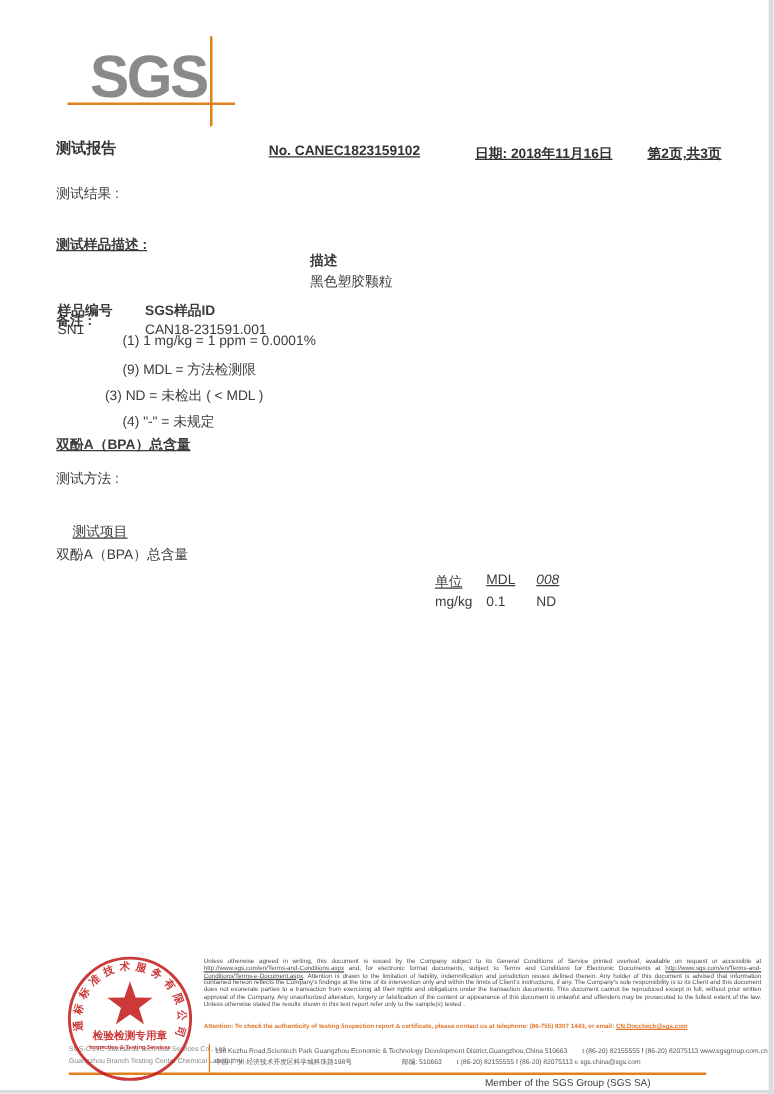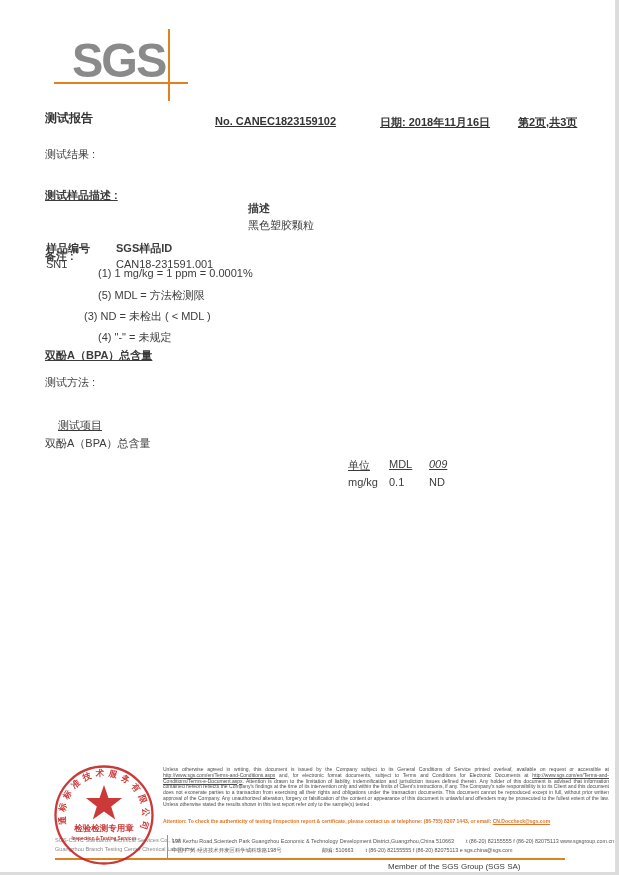--- a/index.html
+++ b/index.html
@@ -79,32 +79,32 @@
     <div class="abs body-txt bold center" style="left:46px; top:201px; width:72px;">样品编号</div>
     <div class="abs body-txt bold center" style="left:116px; top:201px; width:88px;">SGS样品ID</div>
     <div class="abs body-txt bold" style="left:248px; top:201px;">描述</div>
     <div class="abs body-txt center" style="left:46px; top:218px; width:72px;">SN1</div>
     <div class="abs body-txt center" style="left:116px; top:218px; width:88px;">CAN18-231591.001</div>
     <div class="abs body-txt" style="left:248px; top:218px;">黑色塑胶颗粒</div>
   </div>
 
   <div class="abs body-txt bold" style="left:45px; top:249px;">备注 :</div>
   <div class="abs body-txt" style="left:98px; top:267px;">(1) 1 mg/kg = 1 ppm = 0.0001%</div>
-  <div class="abs body-txt" style="left:98px; top:288px;">(5) MDL = 方法检测限</div>
+  <div class="abs body-txt" style="left:98px; top:288px;">(9) MDL = 方法检测限</div>
   <div class="abs body-txt" style="left:84px; top:309px;">(3) ND = 未检出 ( &lt; MDL )</div>
   <div class="abs body-txt" style="left:98px; top:330px;">(4) "-" = 未规定</div>
 
   <div class="abs body-txt bold ul" style="left:45px; top:348px;">双酚A（BPA）总含量</div>
   <div class="abs body-txt" style="left:45px; top:375px;">测试方法 :</div>
 
   <div>
     <div class="abs body-txt ul" style="left:58px; top:418px;">测试项目</div>
     <div class="abs body-txt ul center" style="left:348px; top:418px; width:40px;">单位</div>
     <div class="abs body-txt ul center" style="left:389px; top:418px; width:40px;">MDL</div>
-    <div class="abs body-txt ul it center" style="left:429px; top:418px; width:40px;">009</div>
+    <div class="abs body-txt ul it center" style="left:429px; top:418px; width:40px;">008</div>
     <div class="abs body-txt" style="left:45px; top:436px;">双酚A（BPA）总含量</div>
     <div class="abs body-txt center" style="left:348px; top:436px; width:40px;">mg/kg</div>
     <div class="abs body-txt center" style="left:389px; top:436px; width:40px;">0.1</div>
     <div class="abs body-txt center" style="left:429px; top:436px; width:40px;">ND</div>
   </div>
 
   <div class="legal"><span>Unless otherwise agreed in writing, this document is issued by the Company subject to its General Conditions of Service printed overleaf, available on request or accessible at </span><span class="lnk">http://www.sgs.com/en/Terms-and-Conditions.aspx</span><span> and, for electronic format documents, subject to Terms and Conditions for Electronic Documents at </span><span class="lnk">http://www.sgs.com/en/Terms-and-Conditions/Terms-e-Document.aspx</span><span>. Attention is drawn to the limitation of liability, indemnification and jurisdiction issues defined therein. Any holder of this document is advised that information contained hereon reflects the Company's findings at the time of its intervention only and within the limits of Client's instructions, if any. The Company's sole responsibility is to its Client and this document does not exonerate parties to a transaction from exercising all their rights and obligations under the transaction documents. This document cannot be reproduced except in full, without prior written approval of the Company. Any unauthorized alteration, forgery or falsification of the content or appearance of this document is unlawful and offenders may be prosecuted to the fullest extent of the law. Unless otherwise stated the results shown in this test report refer only to the sample(s) tested .</span></div>
   <div class="attention"><span>Attention: To check the authenticity of testing /inspection report &amp; certificate, please contact us at telephone: (86-755) 8307 1443, or email: </span><span class="lnk">CN.Doccheck@sgs.com</span></div>
 
   <div class="abs foot-small" style="left:55px; top:836px;">SGS-CSTC Standards Technical Services Co., Ltd.</div>

